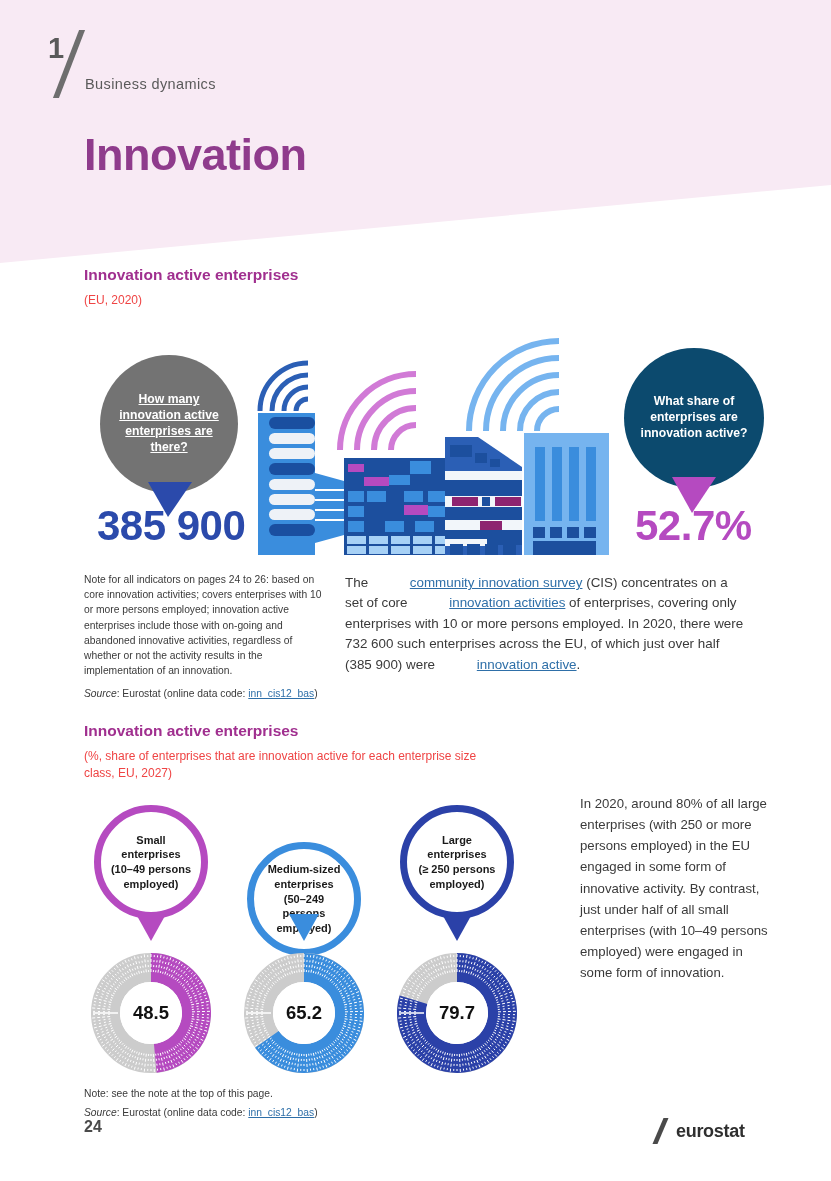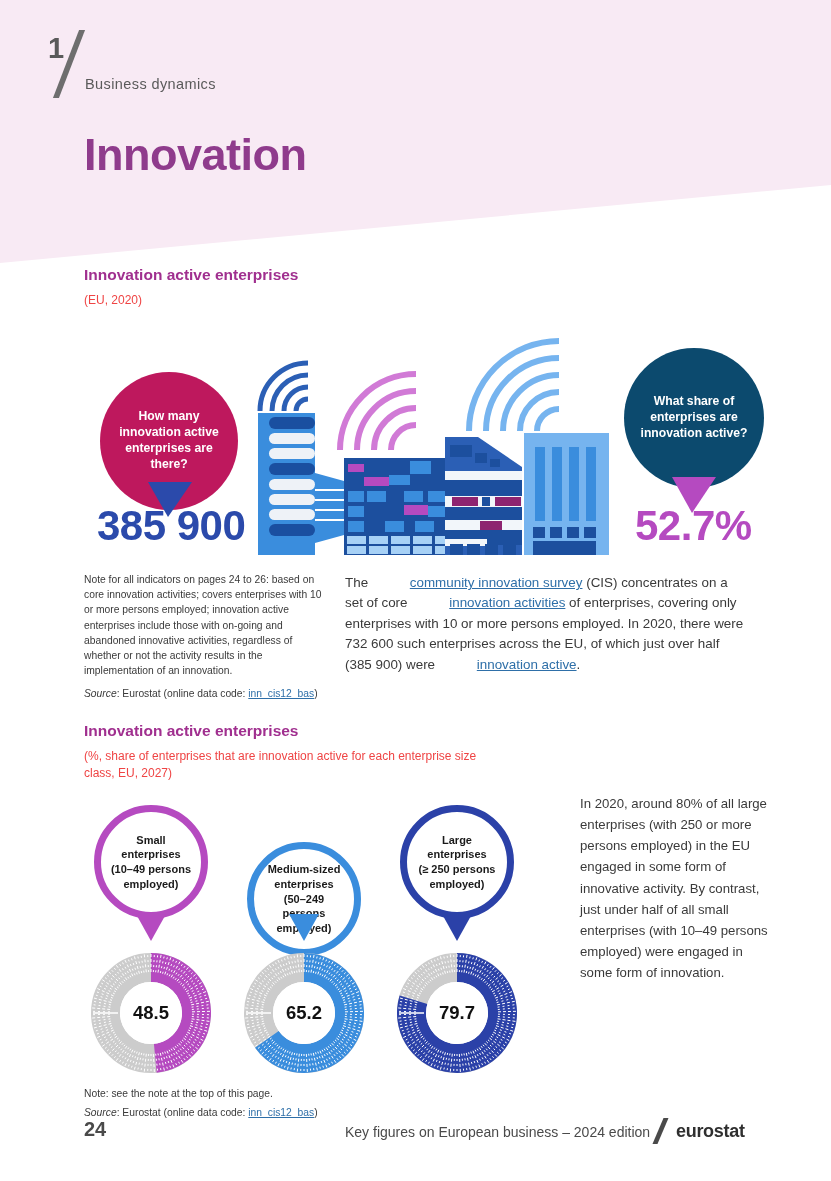--- a/index.html
+++ b/index.html
@@ -117,21 +117,21 @@
     display: flex; align-items: center; justify-content: center;
     font-weight: bold; font-size: 18.5px; color: #111111;
   }
 
   
   .footer-note {
     position: absolute; font-size: 10.3px; color: #3a3a3a; line-height: 1.5;
   }
   .pagenum {
     position: absolute; left: 84px; top: 1118px;
-    font-size: 20px; font-weight: bold; color: #4a4a4a;
+    font-size: 16px; font-weight: bold; color: #4a4a4a;
   }
   .foot-title {
     position: absolute; left: 345px; top: 1124px;
     font-size: 14px; color: #4a4a4a;
   }
   .eurostat-logo {
     position: absolute; left: 658px; top: 1118px;
     width: 110px; height: 28px;
   }
   .es-slash {
@@ -256,21 +256,21 @@
     <rect x="317" y="144" width="10" height="74" fill="#3a8ddd"></rect>
     <rect x="334" y="144" width="10" height="74" fill="#3a8ddd"></rect>
     <rect x="281" y="224" width="12" height="11" fill="#1c4f9e"></rect>
     <rect x="298" y="224" width="12" height="11" fill="#1c4f9e"></rect>
     <rect x="315" y="224" width="12" height="11" fill="#1c4f9e"></rect>
     <rect x="332" y="224" width="12" height="11" fill="#1c4f9e"></rect>
     <rect x="281" y="238" width="63" height="14" fill="#1c4f9e"></rect>
   </svg>
 
   <div>
-    <div class="bubble" style="left:100px; top:372px; width:138px; height:138px; background:#be185d;">How many innovation active enterprises are there?</div>
+    <div class="bubble" style="left:100px; top:355px; width:138px; height:138px; background:#737373;text-decoration:underline;">How many innovation active enterprises are there?</div>
     <svg style="position:absolute; left:148px; top:482px;" width="44" height="35">
       <polygon points="0,0 44,0 20,35" fill="#2b4aab"></polygon>
     </svg>
     <div class="big-num" style="left:97px; top:502px; color:#2b4aab;">385 900</div>
   </div>
 
   <div>
     <div class="bubble" style="left:624px; top:348px; width:140px; height:140px; background:#0c4a6e;">What share of enterprises are innovation active?</div>
     <svg style="position:absolute; left:672px; top:477px;" width="44" height="36">
       <polygon points="0,0 44,0 20,36" fill="#b54ac0"></polygon>
@@ -695,19 +695,18 @@
   <div class="para" style="left:580px; top:793px; width:195px; font-size:13.2px; line-height:1.60;">In 2020, around 80% of all large enterprises (with 250 or more persons employed) in the EU engaged in some form of innovative activity. By contrast, just under half of all small enterprises (with 10–49 persons employed) were engaged in some form of innovation.</div>
 
   <div class="footer-note" style="left:84px; top:1086px;">
     <div>Note: see the note at the top of this page.</div>
     <div class="src-line" style="margin-top:4px;">
       <i>Source</i><span>: Eurostat (online data code: </span><a class="lnk" href="#">inn_cis12_bas</a><span>)</span>
     </div>
   </div>
 
   <div class="pagenum">24</div>
-  <div class="foot-title">Key figures on European business – 2024 edition</div>
   <div class="eurostat-logo">
     <div class="es-slash"></div>
     <div class="es-word">eurostat</div>
   </div>
 
 </div>
 
 </body></html>

